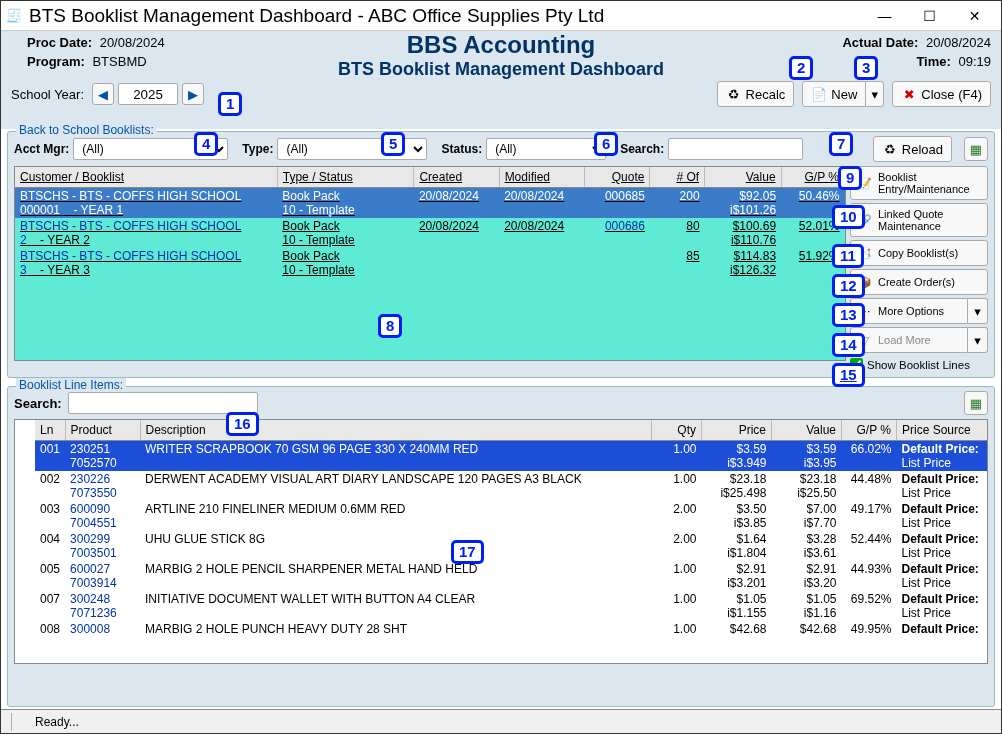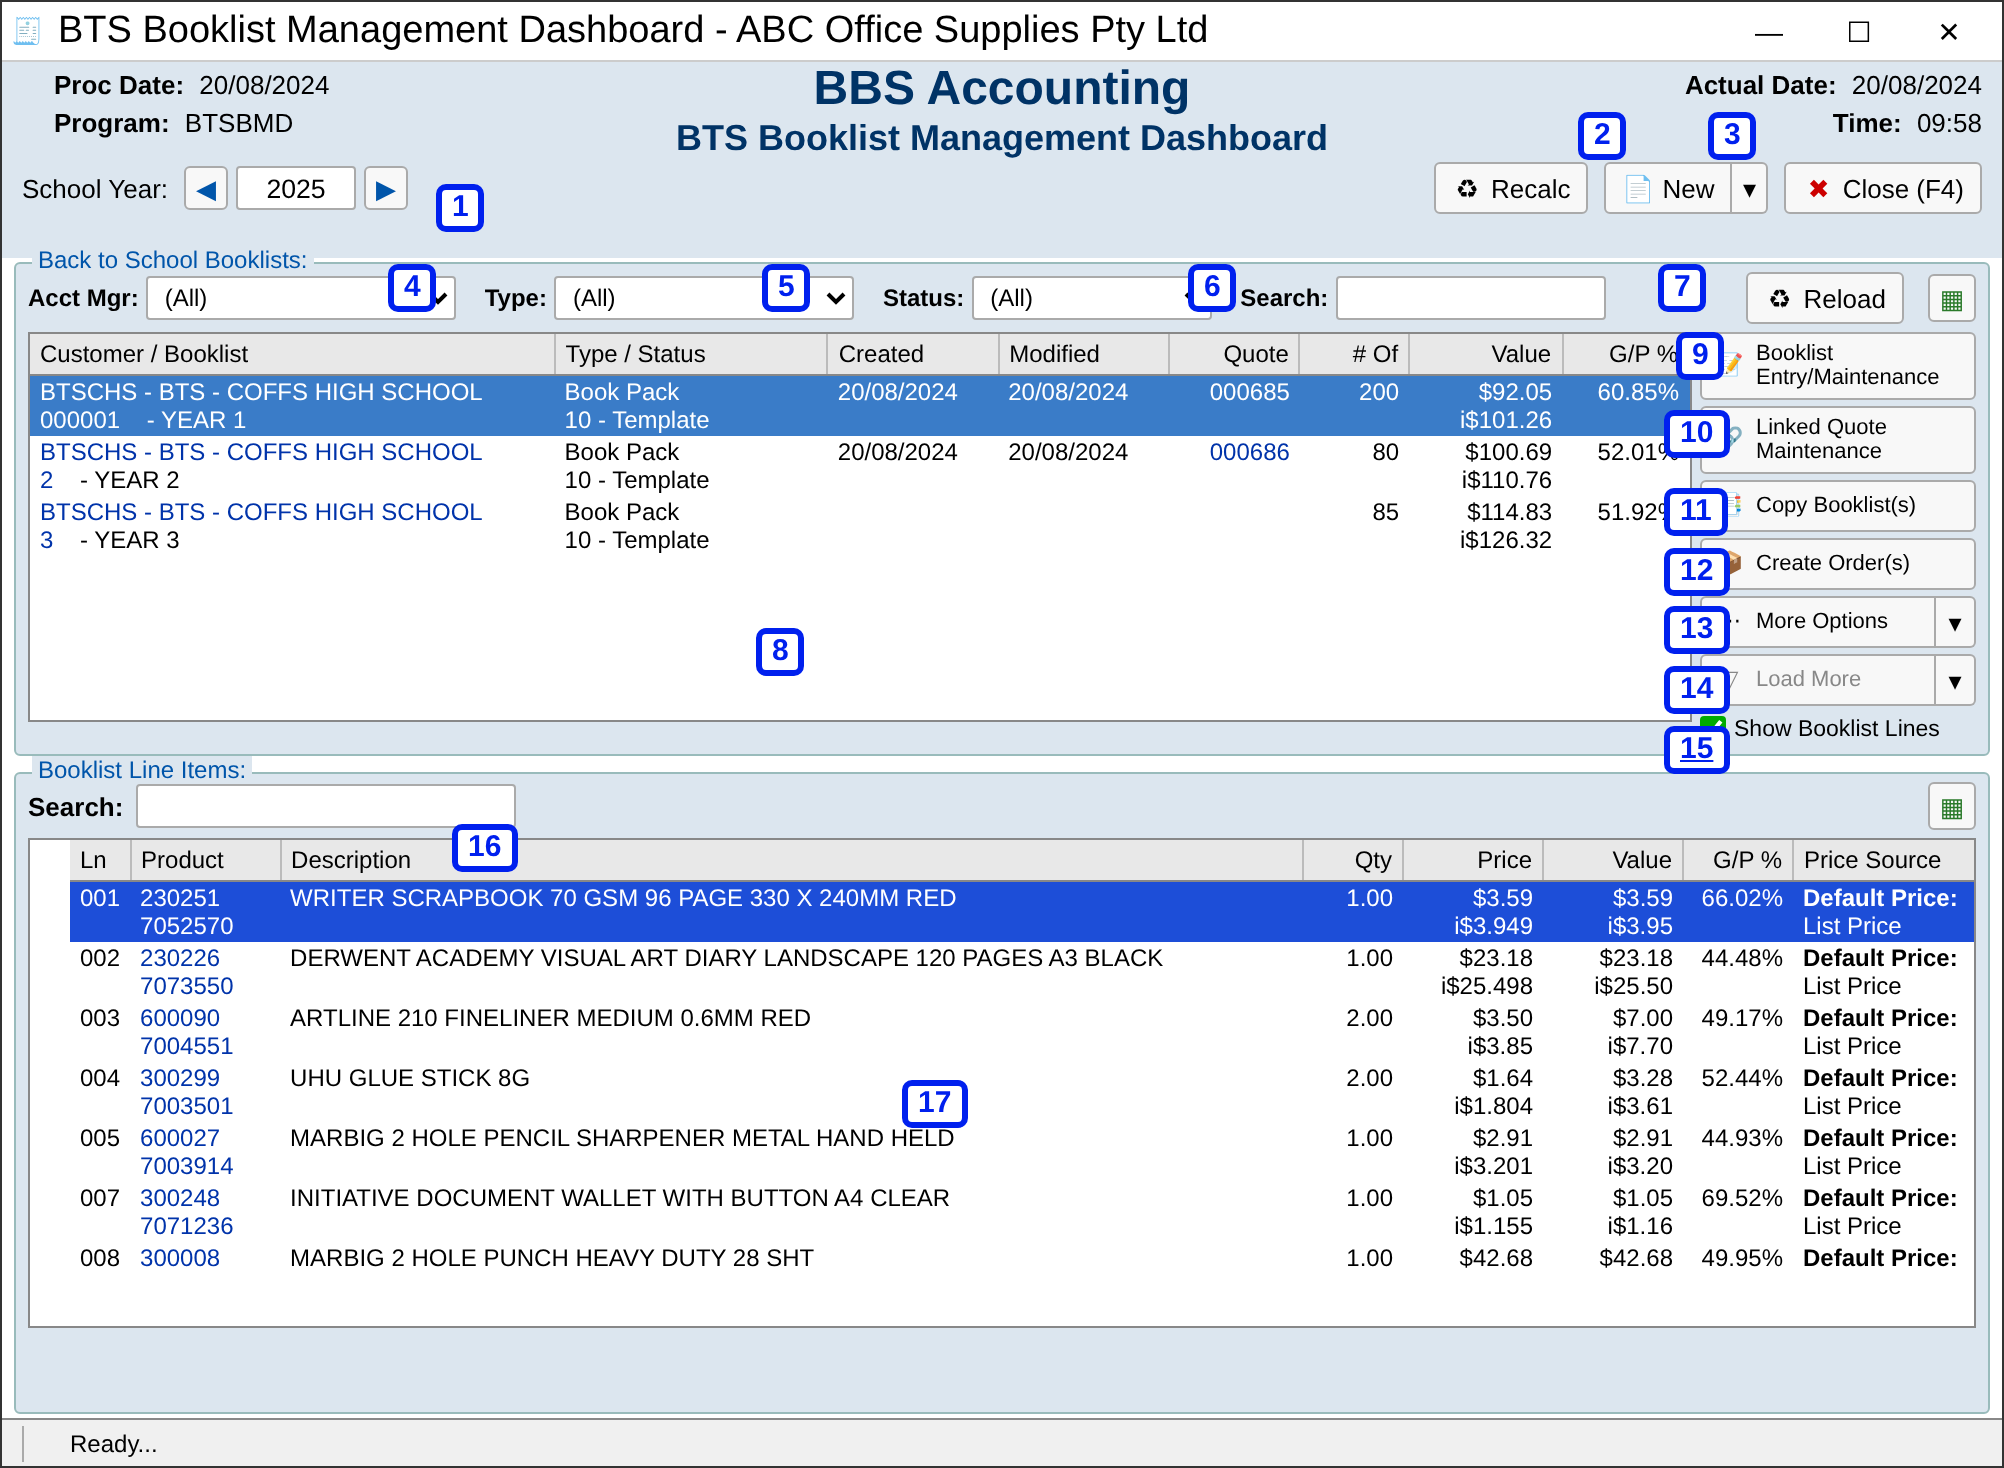--- a/index.html
+++ b/index.html
@@ -33,21 +33,21 @@
   .btn-split .btn { border-radius: 3px 0 0 3px; }
   
   .fieldset { border: 1px solid #9bb; border-radius: 3px; margin: 2px 6px; padding: 4px 6px 4px 6px; position: relative; background:#dce6ef; }
   .fieldset .legend { position: absolute; top: -9px; left: 8px; padding: 0 3px; color: #0055aa; font-size: 12px; background:#dce6ef; }
   
   .filter-row { display:flex; align-items:center; gap:4px; flex-wrap:nowrap;}
   .filter-row label { font-weight:bold; font-size:12px; }
   .filter-row select, .filter-row input[type=text] { height:22px; border:1px solid #aaa; border-radius:2px; padding:0 4px; background:#fff; font-size:12px;}
   
   .booklists-body { display:flex; }
-  .grid-wrap { flex:1; border:1px solid #888; background:#ffffff; height:195px; overflow:hidden; }
+  .grid-wrap { flex:1; border:1px solid #888; background:#5eead4; height:195px; overflow:hidden;text-decoration:underline; }
   .sidebar { width:142px; padding-left:4px; display:flex; flex-direction:column; gap:3px;}
   .sidebtn { width: 138px; height: 34px; background:#f8f8f8; border:1px solid #aaa; border-radius:3px; display:flex; align-items:center; gap:4px; padding:0 5px; cursor:pointer; font-size:11px; text-align:left; line-height:1.1;}
   .sidebtn .ic { width:18px; flex-shrink:0; text-align:center; }
   .sidebtn.short { height:26px; }
   .sidebtn.disabled { color:#888; }
   .sidebtn-split { display:flex; }
   .sidebtn-split .sidebtn { border-radius:3px 0 0 3px; width:118px;}
   .sidebtn-split .split { width:20px; border:1px solid #aaa; border-left:none; border-radius:0 3px 3px 0; background:#f8f8f8; display:flex; align-items:center; justify-content:center; cursor:pointer;}
   
   table.grid { width:100%; border-collapse:collapse; font-size:12px; }
@@ -98,21 +98,21 @@
         <span class="v">20/08/2024</span>
       </div>
     </div>
     <div class="header-row top" style="margin-top:4px;">
       <div>
         <span class="label-bold">Program:</span>
         <span class="v">BTSBMD</span>
       </div>
       <div>
         <span class="label-bold">Time:</span>
-        <span class="v">09:58</span>
+        <span class="v">09:19</span>
       </div>
     </div>
     <div class="center-col" style="top:0;">
       <div class="app-title">BBS Accounting</div>
       <div class="app-subtitle">BTS Booklist Management Dashboard</div>
     </div>
   </div>
 
   <div class="toolbar-row">
     <span class="label-bold" style="margin-right:8px;">School Year:</span>
@@ -179,21 +179,21 @@
             </thead>
           <tbody id="booklists-body">
               <tr class="sel">
                 <td><span class="link">BTSCHS - BTS - COFFS HIGH SCHOOL</span><br><span class="link">000001</span>&nbsp;&nbsp;&nbsp;&nbsp;- YEAR 1</td>
                 <td>Book Pack<br>10 - Template</td>
                 <td>20/08/2024</td>
                 <td>20/08/2024</td>
                 <td class="r"><span class="link">000685</span></td>
                 <td class="r">200</td>
                 <td class="r">$92.05<br>i$101.26</td>
-                <td class="r">60.85%</td>
+                <td class="r">50.46%</td>
               </tr>
               <tr>
                 <td><span class="link">BTSCHS - BTS - COFFS HIGH SCHOOL</span><br><span class="link">2</span>&nbsp;&nbsp;&nbsp;&nbsp;- YEAR 2</td>
                 <td>Book Pack<br>10 - Template</td>
                 <td>20/08/2024</td>
                 <td>20/08/2024</td>
                 <td class="r"><span class="link">000686</span></td>
                 <td class="r">80</td>
                 <td class="r">$100.69<br>i$110.76</td>
                 <td class="r">52.01%</td>

